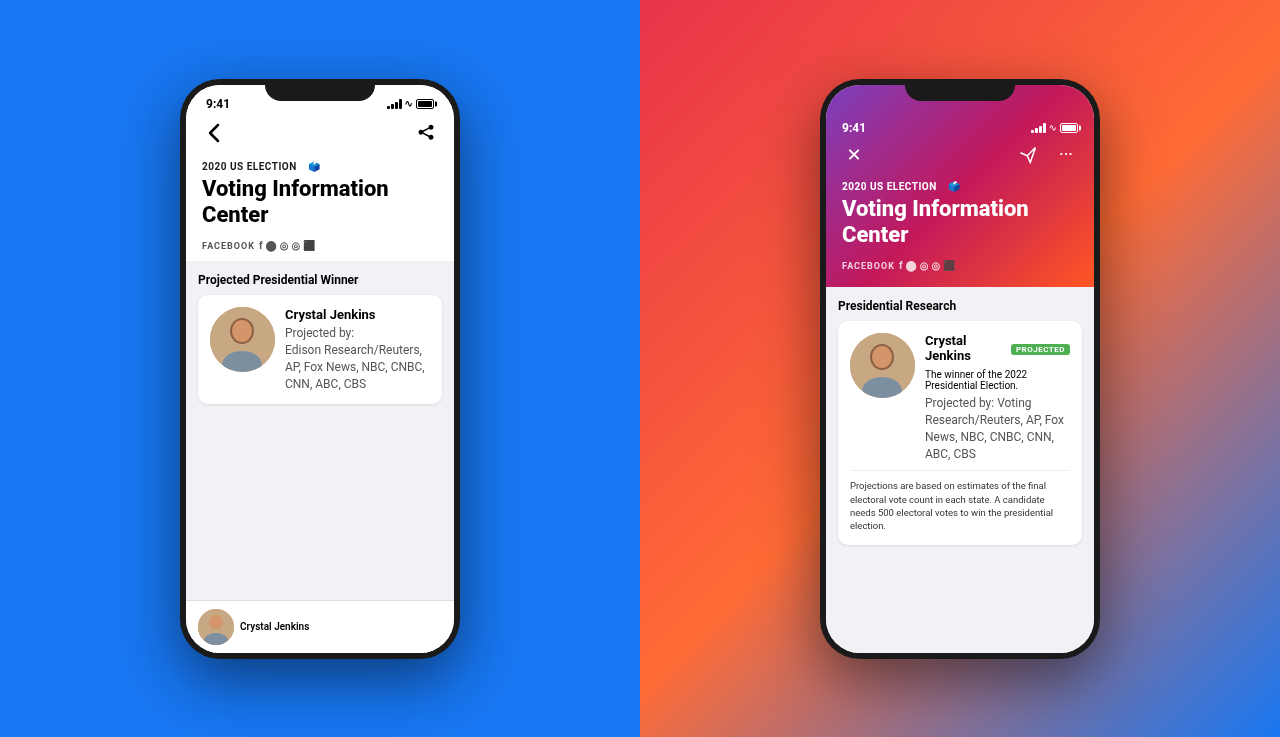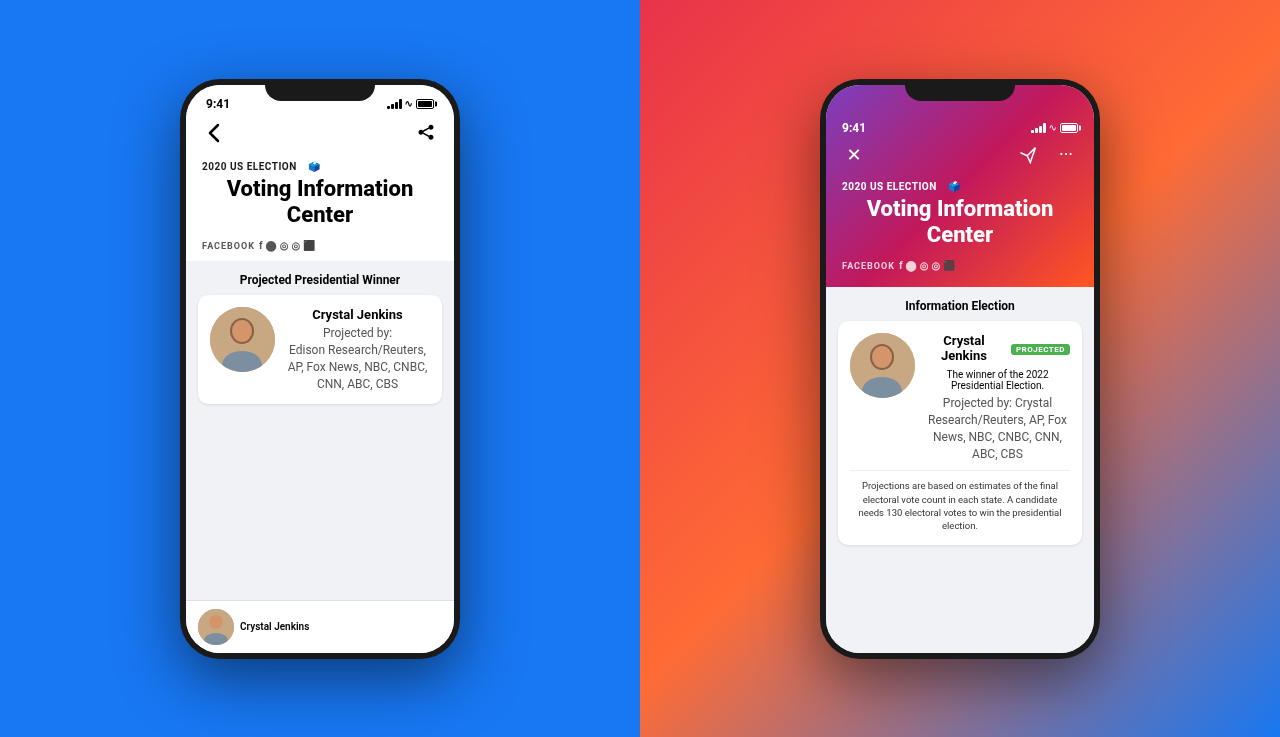--- a/index.html
+++ b/index.html
@@ -42,21 +42,20 @@
 
     .phone-inner {
       width: 100%;
       height: 100%;
       background: #fff;
       border-radius: 34px;
       overflow: hidden;
       position: relative;
       display: flex;
       flex-direction: column;
-      text-align: center;
     }
 
     
     .phone-notch {
       position: absolute;
       top: 0;
       left: 50%;
       transform: translateX(-50%);
       width: 110px;
       height: 22px;
@@ -511,39 +510,39 @@
             <span>f</span>
               <span>⬤</span>
               <span>◎</span>
               <span>◎</span>
               <span>⬛</span>
           </div>
         </div>
       </div>
 
       <div class="right-content">
-        <div class="section-title">Information Election</div>
+        <div class="section-title">Presidential Research</div>
         <div class="right-card">
           <div class="right-winner-row">
             <div class="candidate-avatar">
               <svg class="avatar-svg" viewBox="0 0 65 65" fill="none" xmlns="http://www.w3.org/2000/svg">
                 <rect width="65" height="65" fill="#C8A882"></rect>
                 <ellipse cx="32" cy="24" rx="12" ry="13" fill="#8B6045"></ellipse>
                 <ellipse cx="32" cy="58" rx="20" ry="14" fill="#7B8FA0"></ellipse>
                 <ellipse cx="32" cy="24" rx="10" ry="11" fill="#D4956A"></ellipse>
               </svg>
             </div>
             <div class="right-winner-info">
               <div style="display:flex; align-items:center; gap:4px; margin-bottom:3px;">
                 <span class="winner-name">Crystal Jenkins</span>
                 <span class="projected-label-tag">PROJECTED</span>
               </div>
               <div class="winner-desc">The winner of the 2022 Presidential Election.</div>
-              <div class="projected-by">Projected by: Crystal Research/Reuters, AP, Fox News, NBC, CNBC, CNN, ABC, CBS</div>
-            </div>
-          </div>
-          <div class="description-text">Projections are based on estimates of the final electoral vote count in each state. A candidate needs 130 electoral votes to win the presidential election.</div>
+              <div class="projected-by">Projected by: Voting Research/Reuters, AP, Fox News, NBC, CNBC, CNN, ABC, CBS</div>
+            </div>
+          </div>
+          <div class="description-text">Projections are based on estimates of the final electoral vote count in each state. A candidate needs 500 electoral votes to win the presidential election.</div>
         </div>
       </div>
 
     </div>
   </div>
 </div>
 
 </body></html>

